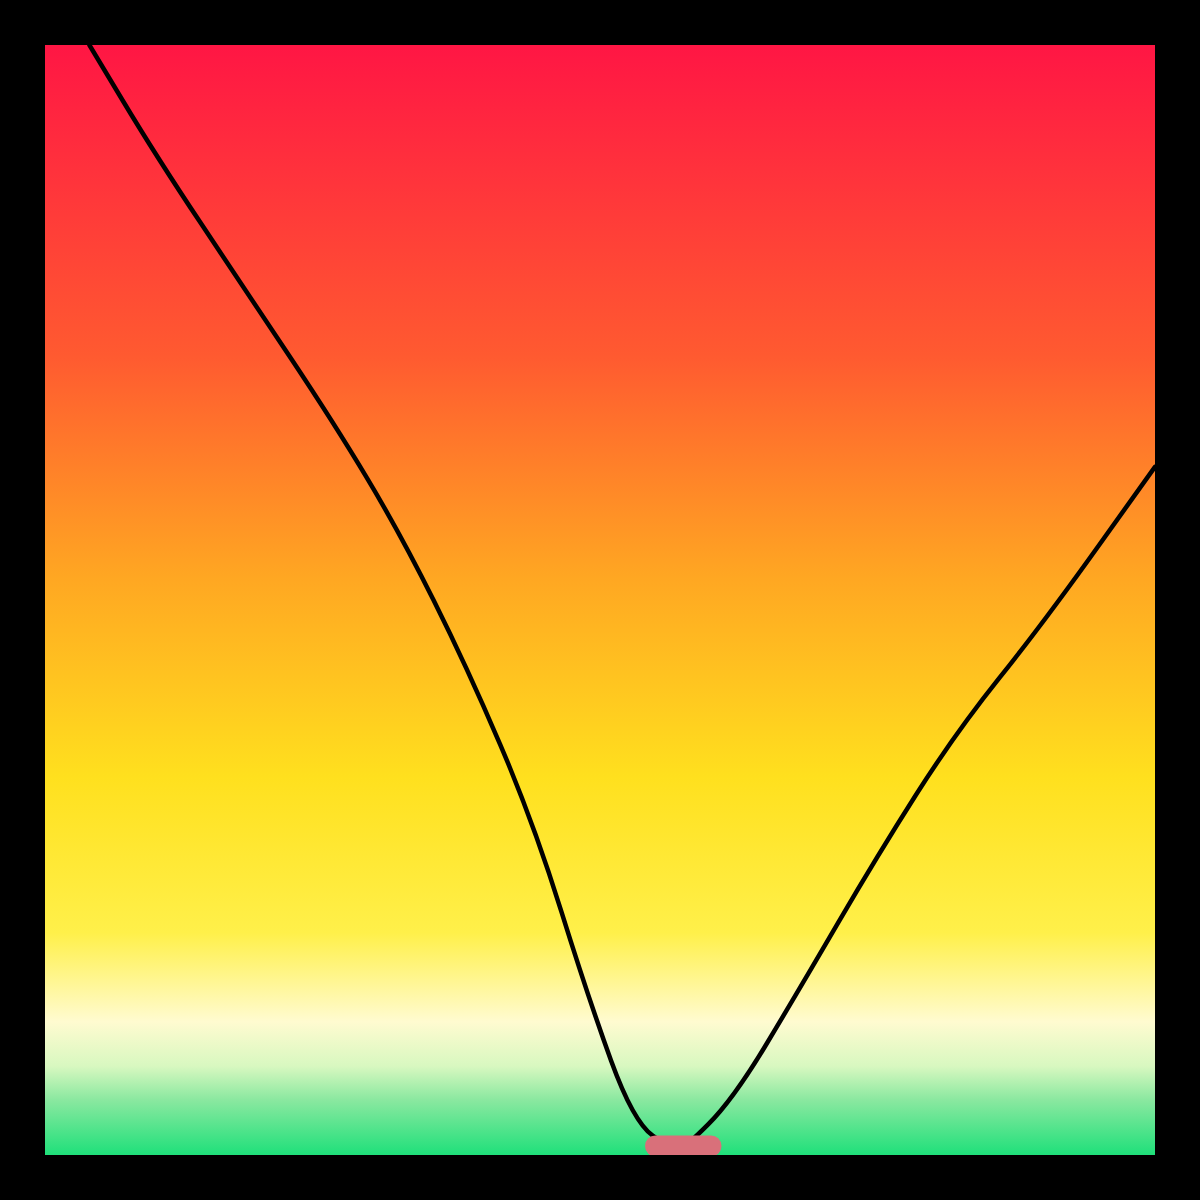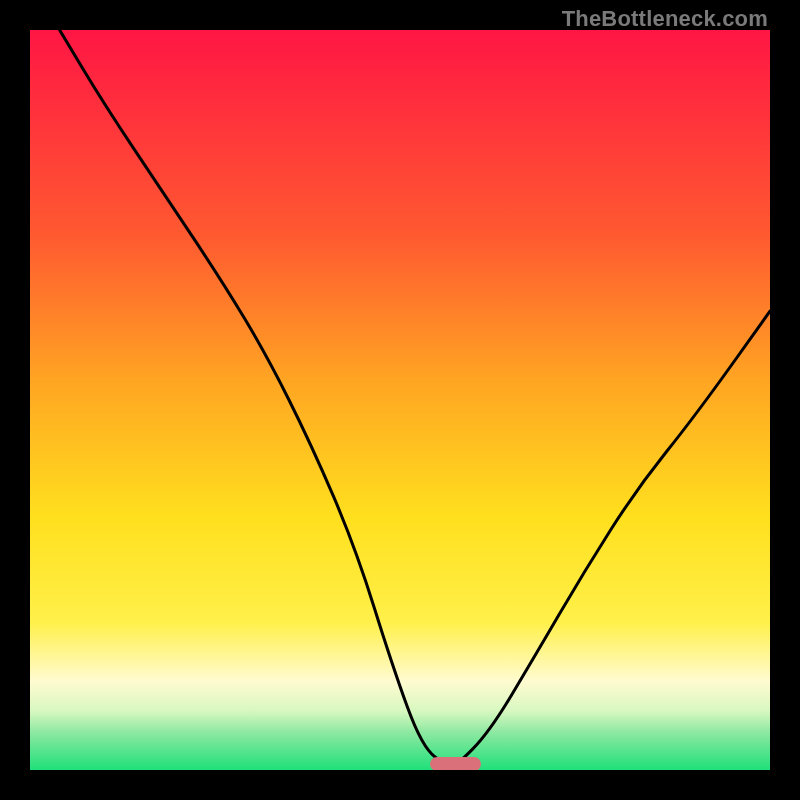--- a/index.html
+++ b/index.html
@@ -54,21 +54,20 @@
     position: absolute;
     height: 14px;
     border-radius: 7px;
     background: #d9707a;
   }
 </style>
 </head>
 <body>
 
 <div class="frame">
-  <div class="watermark">TheBottleneck.com</div>
 
   <div class="plot">
     <div class="gradient" id="gradient" style="background: linear-gradient(rgb(255, 22, 68) 0%, rgb(255, 90, 48) 28%, rgb(255, 167, 34) 48%, rgb(255, 224, 30) 66%, rgb(255, 240, 74) 80%, rgb(255, 251, 208) 88%, rgb(216, 248, 192) 92%, rgb(139, 232, 160) 95%, rgb(31, 224, 122) 100%);"></div>
 
     <svg class="curve-svg" viewBox="0 0 740 740" preserveAspectRatio="none">
       <path id="curvePath" fill="none" stroke="#000000" stroke-width="3" stroke-linecap="round" stroke-linejoin="round" d="M 29.6 0.0 Q 29.6 0.0 51.8 37.0 Q 74.0 74.0 103.6 118.4 Q 133.2 162.8 162.8 207.2 Q 192.4 251.6 214.6 288.6 Q 236.8 325.6 259.0 370.0 Q 281.2 414.4 303.4 466.2 Q 325.6 518.0 344.1 577.2 Q 362.6 636.4 377.4 677.1 Q 392.2 717.8 405.1 727.0 Q 418.1 736.3 421.8 736.3 Q 425.5 736.3 442.1 719.6 Q 458.8 703.0 481.0 666.0 Q 503.2 629.0 529.1 584.6 Q 555.0 540.2 580.9 499.5 Q 606.8 458.8 636.4 421.8 Q 666.0 384.8 703.0 333.0 T 740.0 281.2"></path>
     </svg>
 
     <div class="marker" id="marker" style="left: 399.6px; width: 51.8px; top: 727.08px; background: rgb(217, 112, 122);"></div>
   </div>

